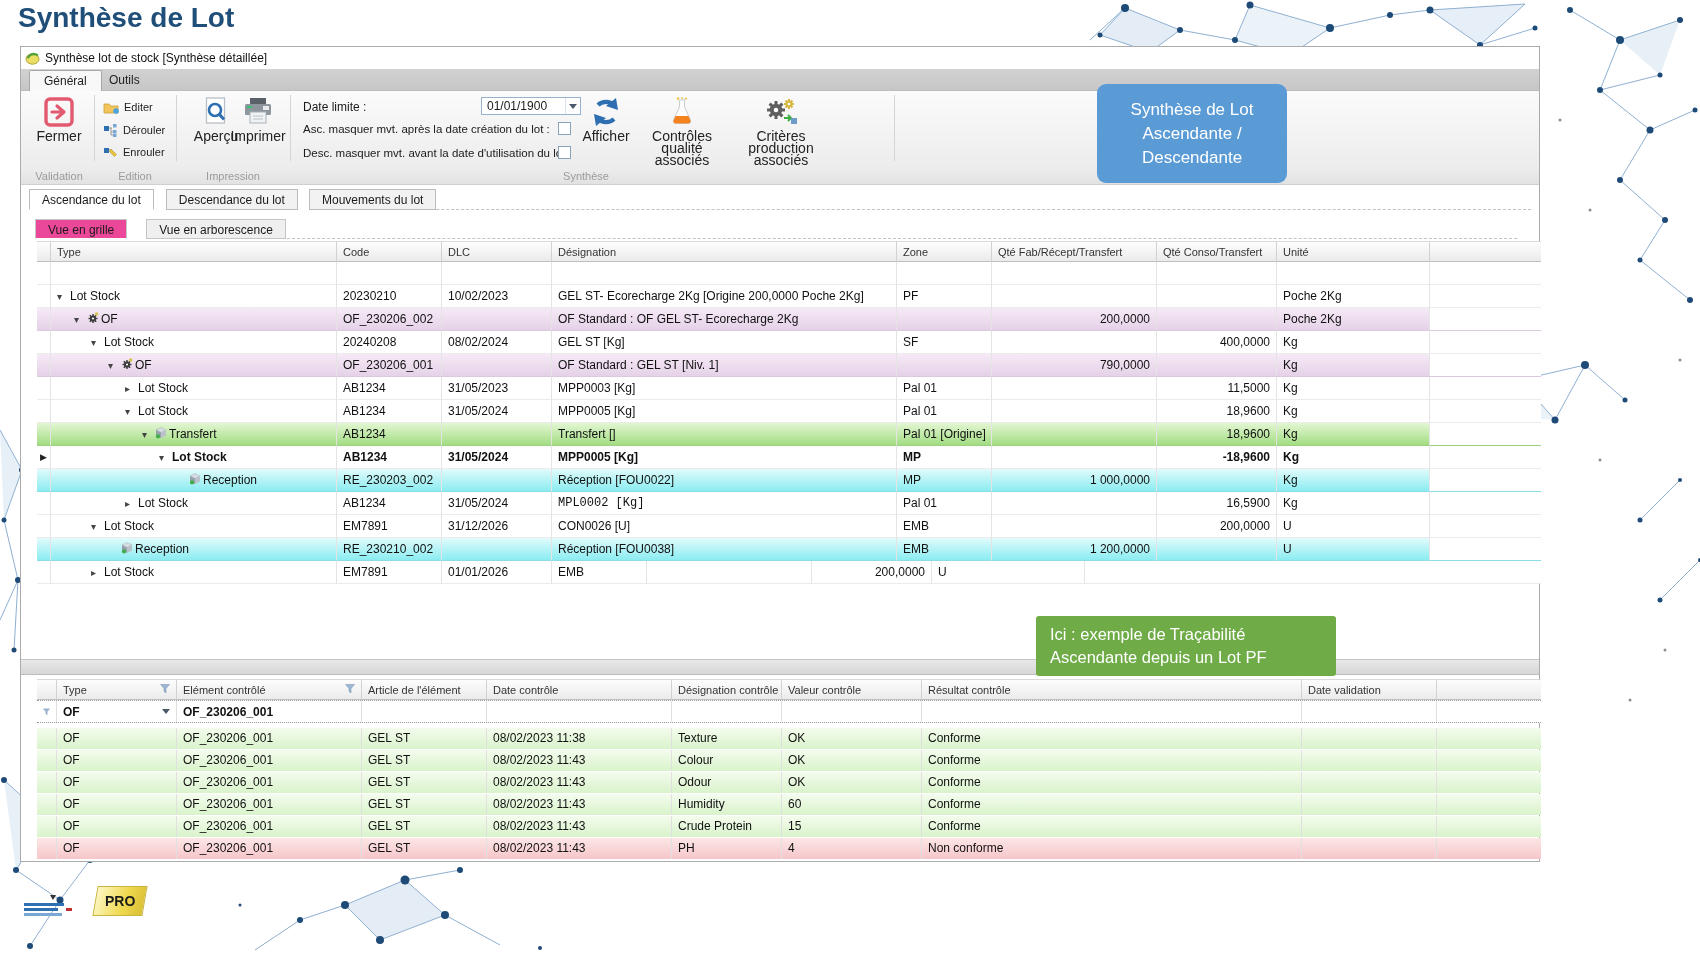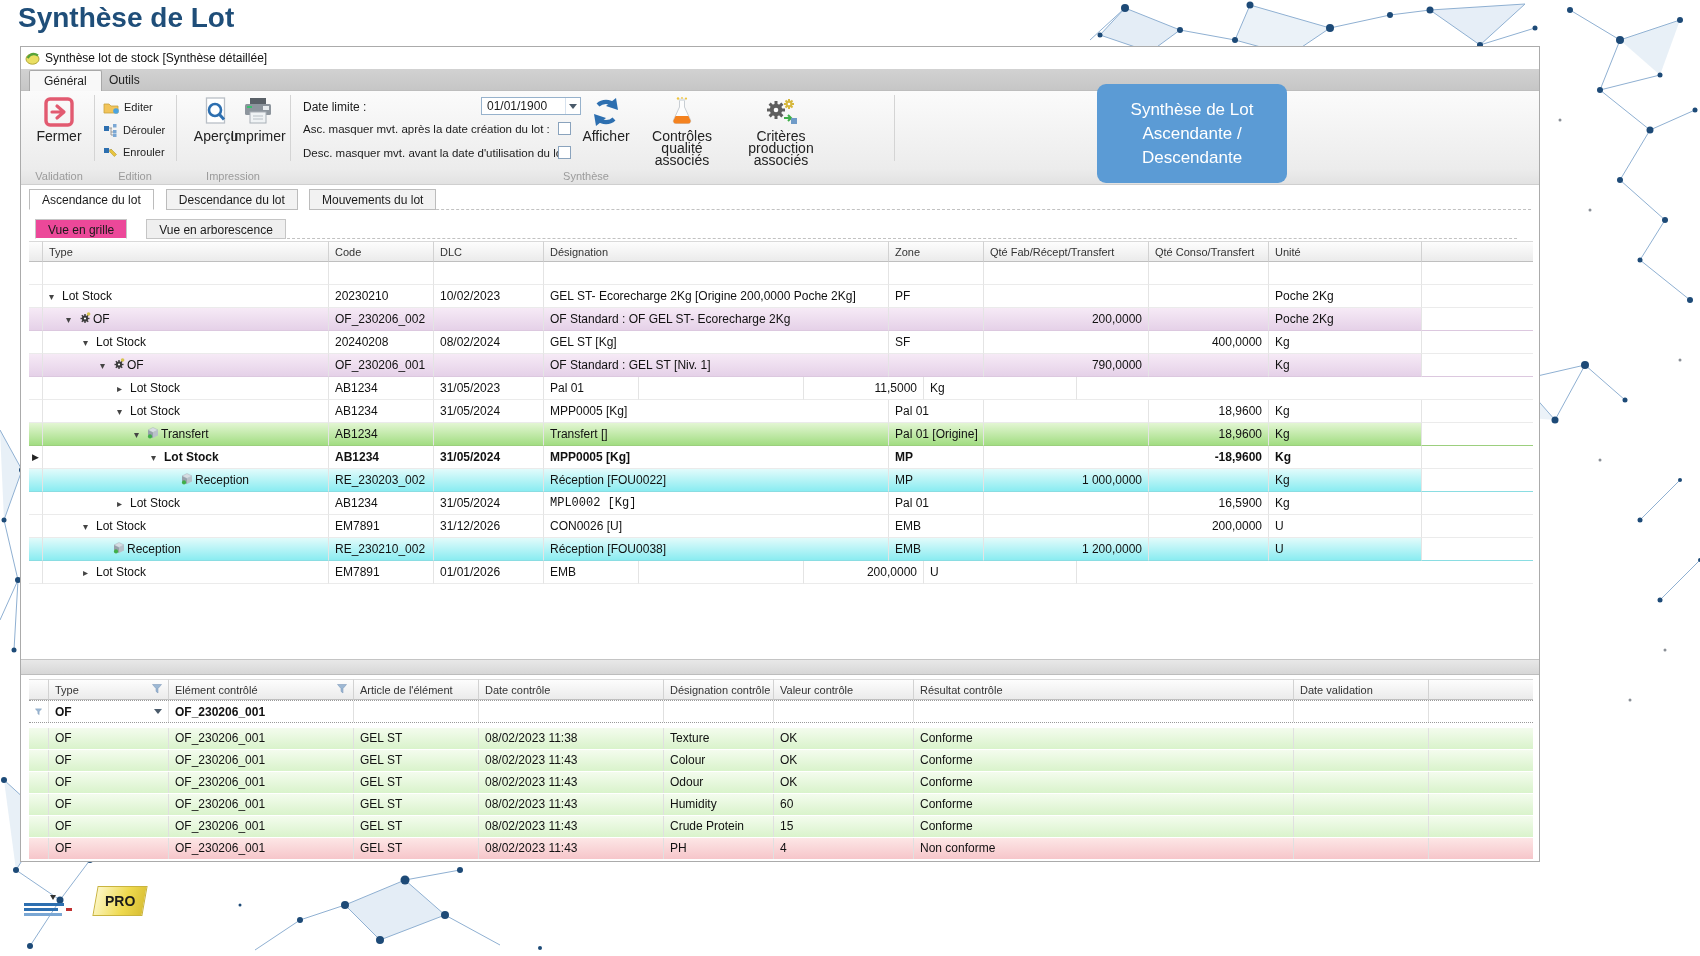--- a/index.html
+++ b/index.html
@@ -30,21 +30,21 @@
   .cb{position:absolute;width:13px;height:13px;background:#fff;border:1px solid #8aa3bd;box-sizing:border-box;}
   
   .mtabs{position:absolute;left:0;top:142px;width:100%;height:22px;}
   .mtab{position:absolute;top:0;height:21px;line-height:21px;padding:0 12px;font-size:12px;border:1px solid #bcbcbc;background:#f2f2f2;box-sizing:border-box;}
   .mtab.active{background:#fff;border-bottom:1px solid #fff;font-weight:normal;}
   .dashline{position:absolute;height:0;border-top:1px dashed #c2c2c2;}
   .vtabs{position:absolute;left:6px;top:172px;width:1500px;height:21px;}
   .vtab{position:absolute;top:0;height:20px;line-height:20px;padding:0 12px;font-size:12px;border:1px solid #c5c5c5;background:#efefef;box-sizing:border-box;}
   .vtab.active{background:#ec4899;border-bottom:1px solid #fff;}
   
-  .grid{position:absolute;left:8px;width:1504px;}
+  .grid{position:absolute;left:16px;width:1504px;}
   .ghrow,.grow{display:flex;width:100%;}
   .gh{box-sizing:border-box;padding:0 6px;height:21px;line-height:20px;font-size:11px;color:#333;
       background:linear-gradient(#fdfdfd,#ebebeb);border-right:1px solid #d2d2d2;border-bottom:1px solid #bfbfbf;border-top:1px solid #d9d9d9;
       overflow:hidden;white-space:nowrap;display:flex;align-items:center;}
   .gh .fun{margin-left:auto;}
   .gc{box-sizing:border-box;padding:0 6px;height:23px;line-height:22px;font-size:12px;color:#111;
       border-right:1px solid #e4e4e4;border-bottom:1px solid #ebebeb;overflow:hidden;white-space:nowrap;}
   .num{text-align:right;}
   .grow.r-of .gc{background:linear-gradient(#f6eaf6,#e5d1e8);border-bottom-color:#dcc8df;}
   .grow.r-transfert .gc{background:linear-gradient(#e3f6d3,#a2dd82);border-bottom-color:#9ccf7e;}
@@ -426,20 +426,21 @@
             <div class="gc num" style="width: 165px;">790,0000</div>
             <div class="gc num" style="width: 120px;"></div>
             <div class="gc" style="width: 153px;">Kg</div>
             <div class="gc fill" style="flex: 1 1 0%;"></div>
           </div>
           <div class="grow ">
             <div class="gc ind" style="width: 14px;"></div>
             <div class="gc" style="width: 286px; padding-left: 74px;"><span class="exp">▸</span><span>Lot Stock</span></div>
             <div class="gc" style="width: 105px;">AB1234</div>
             <div class="gc" style="width: 110px;">31/05/2023</div>
+            <div class="gc" style="width: 345px;">MPP0003 [Kg]</div>
             <div class="gc" style="width: 95px;">Pal 01</div>
             <div class="gc num" style="width: 165px;"></div>
             <div class="gc num" style="width: 120px;">11,5000</div>
             <div class="gc" style="width: 153px;">Kg</div>
             <div class="gc fill" style="flex: 1 1 0%;"></div>
           </div>
           <div class="grow ">
             <div class="gc ind" style="width: 14px;"></div>
             <div class="gc" style="width: 286px; padding-left: 74px;"><span class="exp">▾</span><span>Lot Stock</span></div>
             <div class="gc" style="width: 105px;">AB1234</div>
@@ -683,20 +684,24 @@
           </div>
         </div>
     </div>
   </div>
 
   <div class="callout" id="co-blue">
       <div>Synthèse de Lot</div>
       <div>Ascendante /</div>
       <div>Descendante</div>
     </div>
+  <div class="callout" id="co-green">
+      <div>Ici : exemple de Traçabilité</div>
+      <div>Ascendante depuis un Lot PF</div>
+    </div>
 
   <div id="logo-small">
     <svg width="68" height="28">
       <polygon points="28,2 34,2 31,7" fill="#333"></polygon>
       <rect x="2" y="10" width="40" height="3" fill="#2d6fb0"></rect>
       <rect x="2" y="15" width="34" height="3" fill="#2d6fb0"></rect>
       <rect x="2" y="20" width="38" height="3" fill="#7aa7d4"></rect>
       <rect x="44" y="15" width="6" height="3" fill="#c03030"></rect>
     </svg>
   </div>

